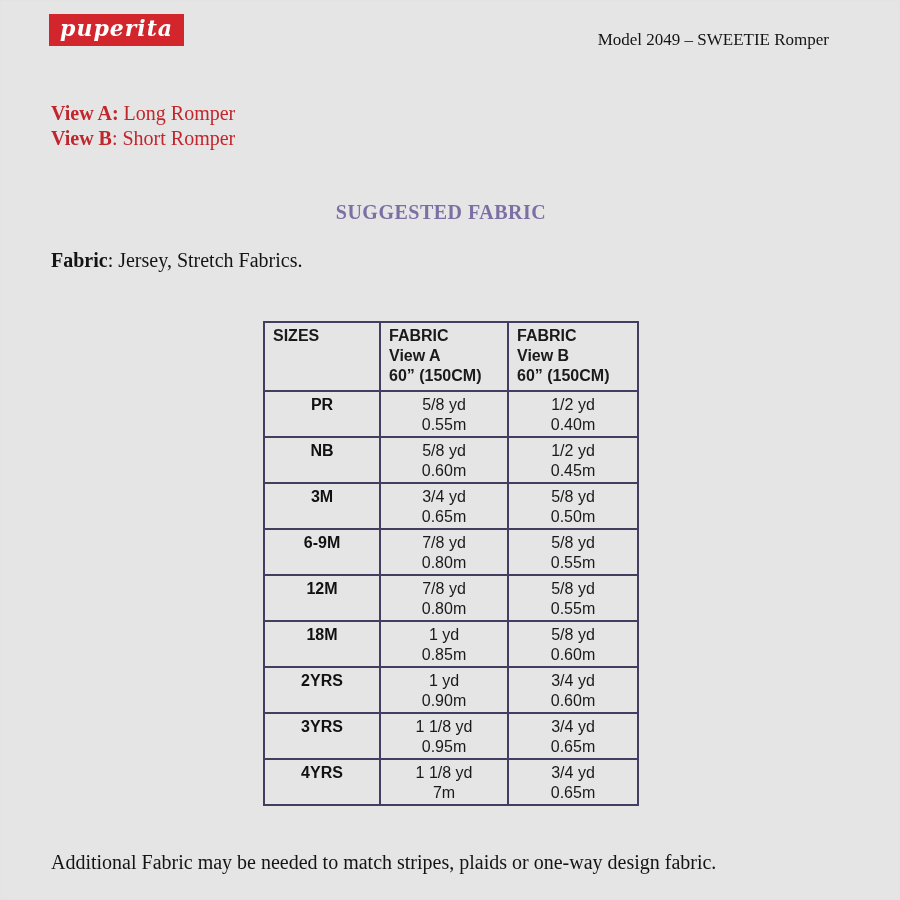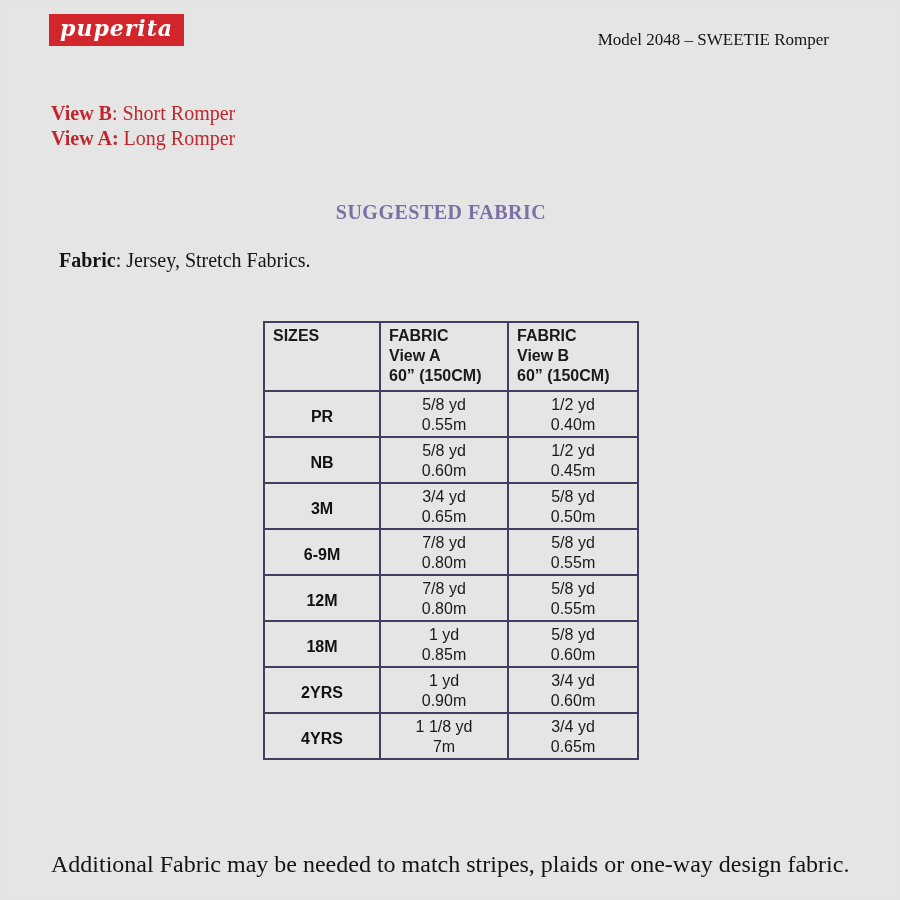--- a/index.html
+++ b/index.html
@@ -50,21 +50,21 @@
     width: 880px;
     text-align: center;
     font-weight: bold;
     font-size: 20px;
     color: #7c6fa4;
     letter-spacing: 0.5px;
   }
   .fabric-line {
     position: absolute;
     top: 248px;
-    left: 58px;
+    left: 50px;
     font-size: 20px;
     color: #141414;
   }
   table.fabric {
     position: absolute;
     left: 262px;
     top: 320px;
     border-collapse: collapse;
     font-family: "Liberation Sans", sans-serif;
     table-layout: fixed;
@@ -87,53 +87,53 @@
     text-align: center;
     color: #c2262d;
   }
   th.col-a { width: 128px; }
   th.col-b { width: 130px; }
   td.size-cell {
     text-align: center;
     vertical-align: top;
     font-weight: bold;
     font-size: 16px;
-    padding-top: 16px;
+    padding-top: 4px;
     height: 42px;
   }
   td.val-cell {
     text-align: center;
     vertical-align: top;
     font-size: 16px;
     line-height: 20px;
     padding-top: 3px;
     color: #1a1a1a;
   }
   .footer-note {
     position: absolute;
     top: 850px;
     left: 50px;
-    font-size: 24px;
+    font-size: 20px;
     color: #141414;
   }
 </style>
 </head>
 <body>
 
 <div class="page">
 
   <div class="logo">
     <span>puperita</span>
   </div>
 
-  <div class="model-title">Model 2048 – SWEETIE Romper</div>
+  <div class="model-title">Model 2049 – SWEETIE Romper</div>
 
   <div class="views">
+    <div><span class="bold">View A:</span><span> Long Romper</span></div>
     <div><span class="bold">View B</span><span>: Short Romper</span></div>
-    <div><span class="bold">View A:</span><span> Long Romper</span></div>
   </div>
 
   <div class="section-title">SUGGESTED FABRIC</div>
 
   <div class="fabric-line">
     <span class="bold">Fabric</span><span>: Jersey, Stretch Fabrics.</span>
   </div>
 
   <table class="fabric">
     <thead>
@@ -223,20 +223,31 @@
           <td class="val-cell">
             <div>1 yd</div>
             <div>0.90m</div>
           </td>
           <td class="val-cell">
             <div>3/4 yd</div>
             <div>0.60m</div>
           </td>
         </tr>
         <tr>
+          <td class="size-cell">3YRS</td>
+          <td class="val-cell">
+            <div>1 1/8 yd</div>
+            <div>0.95m</div>
+          </td>
+          <td class="val-cell">
+            <div>3/4 yd</div>
+            <div>0.65m</div>
+          </td>
+        </tr>
+        <tr>
           <td class="size-cell">4YRS</td>
           <td class="val-cell">
             <div>1 1/8 yd</div>
             <div>7m</div>
           </td>
           <td class="val-cell">
             <div>3/4 yd</div>
             <div>0.65m</div>
           </td>
         </tr>

